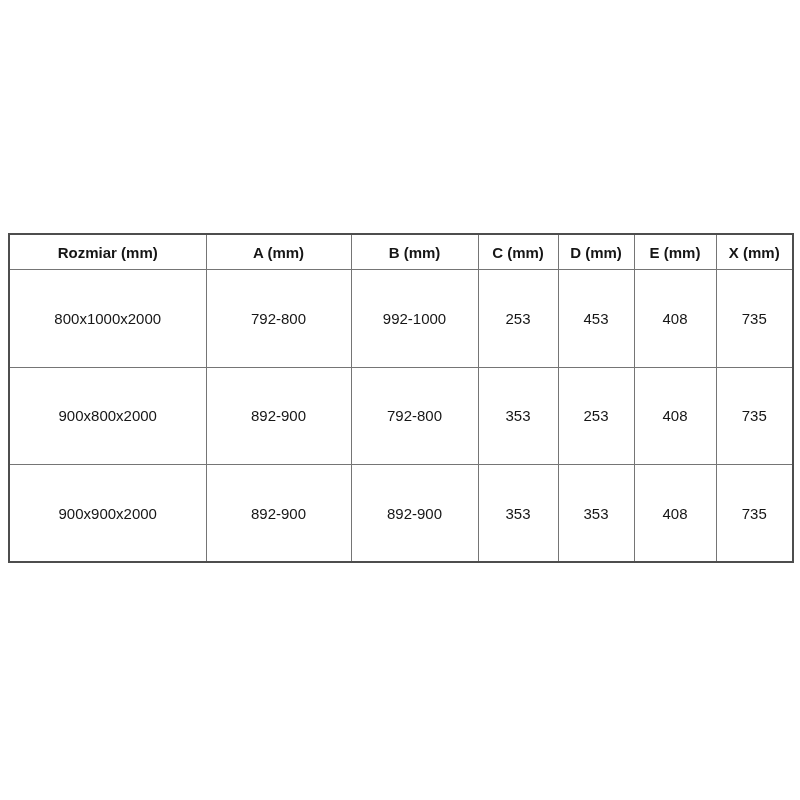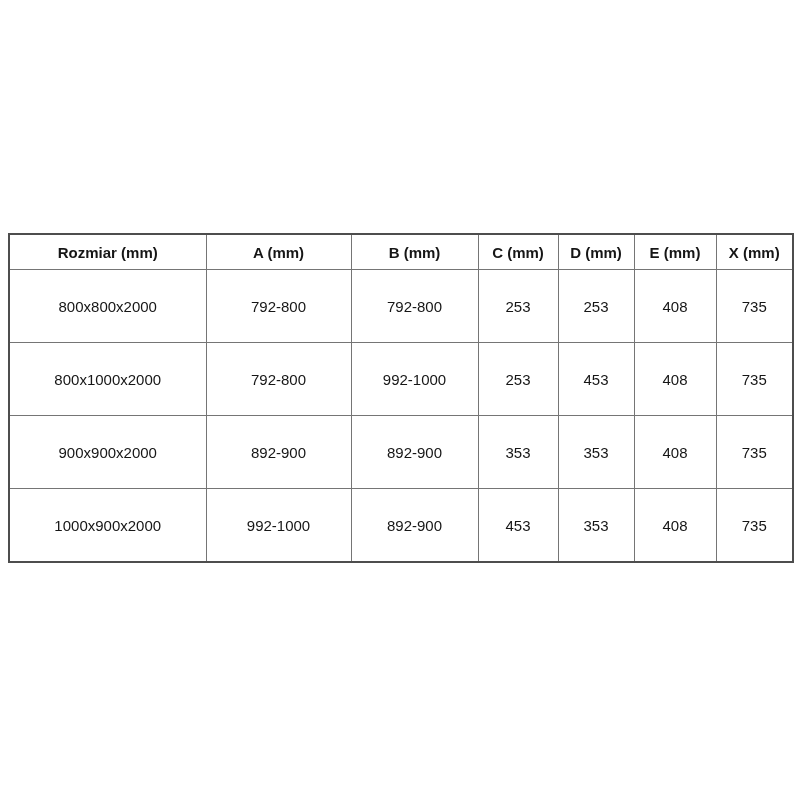--- a/index.html
+++ b/index.html
@@ -75,51 +75,42 @@
             <th>A (mm)</th>
             <th>B (mm)</th>
             <th>C (mm)</th>
             <th>D (mm)</th>
             <th>E (mm)</th>
             <th>X (mm)</th>
           </tr>
       </thead>
       <tbody>
           <tr>
-            <td>800x800x2000</td>
-            <td>792-800</td>
-            <td>792-800</td>
-            <td>253</td>
-            <td>253</td>
-            <td>408</td>
-            <td>735</td>
-          </tr>
-          <tr>
             <td>800x1000x2000</td>
             <td>792-800</td>
             <td>992-1000</td>
             <td>253</td>
             <td>453</td>
+            <td>408</td>
+            <td>735</td>
+          </tr>
+          <tr>
+            <td>900x800x2000</td>
+            <td>892-900</td>
+            <td>792-800</td>
+            <td>353</td>
+            <td>253</td>
             <td>408</td>
             <td>735</td>
           </tr>
           <tr>
             <td>900x900x2000</td>
             <td>892-900</td>
             <td>892-900</td>
             <td>353</td>
             <td>353</td>
             <td>408</td>
             <td>735</td>
           </tr>
-          <tr>
-            <td>1000x900x2000</td>
-            <td>992-1000</td>
-            <td>892-900</td>
-            <td>453</td>
-            <td>353</td>
-            <td>408</td>
-            <td>735</td>
-          </tr>
         </tbody>
     </table>
   </div>
 </div>
 
 </body></html>

